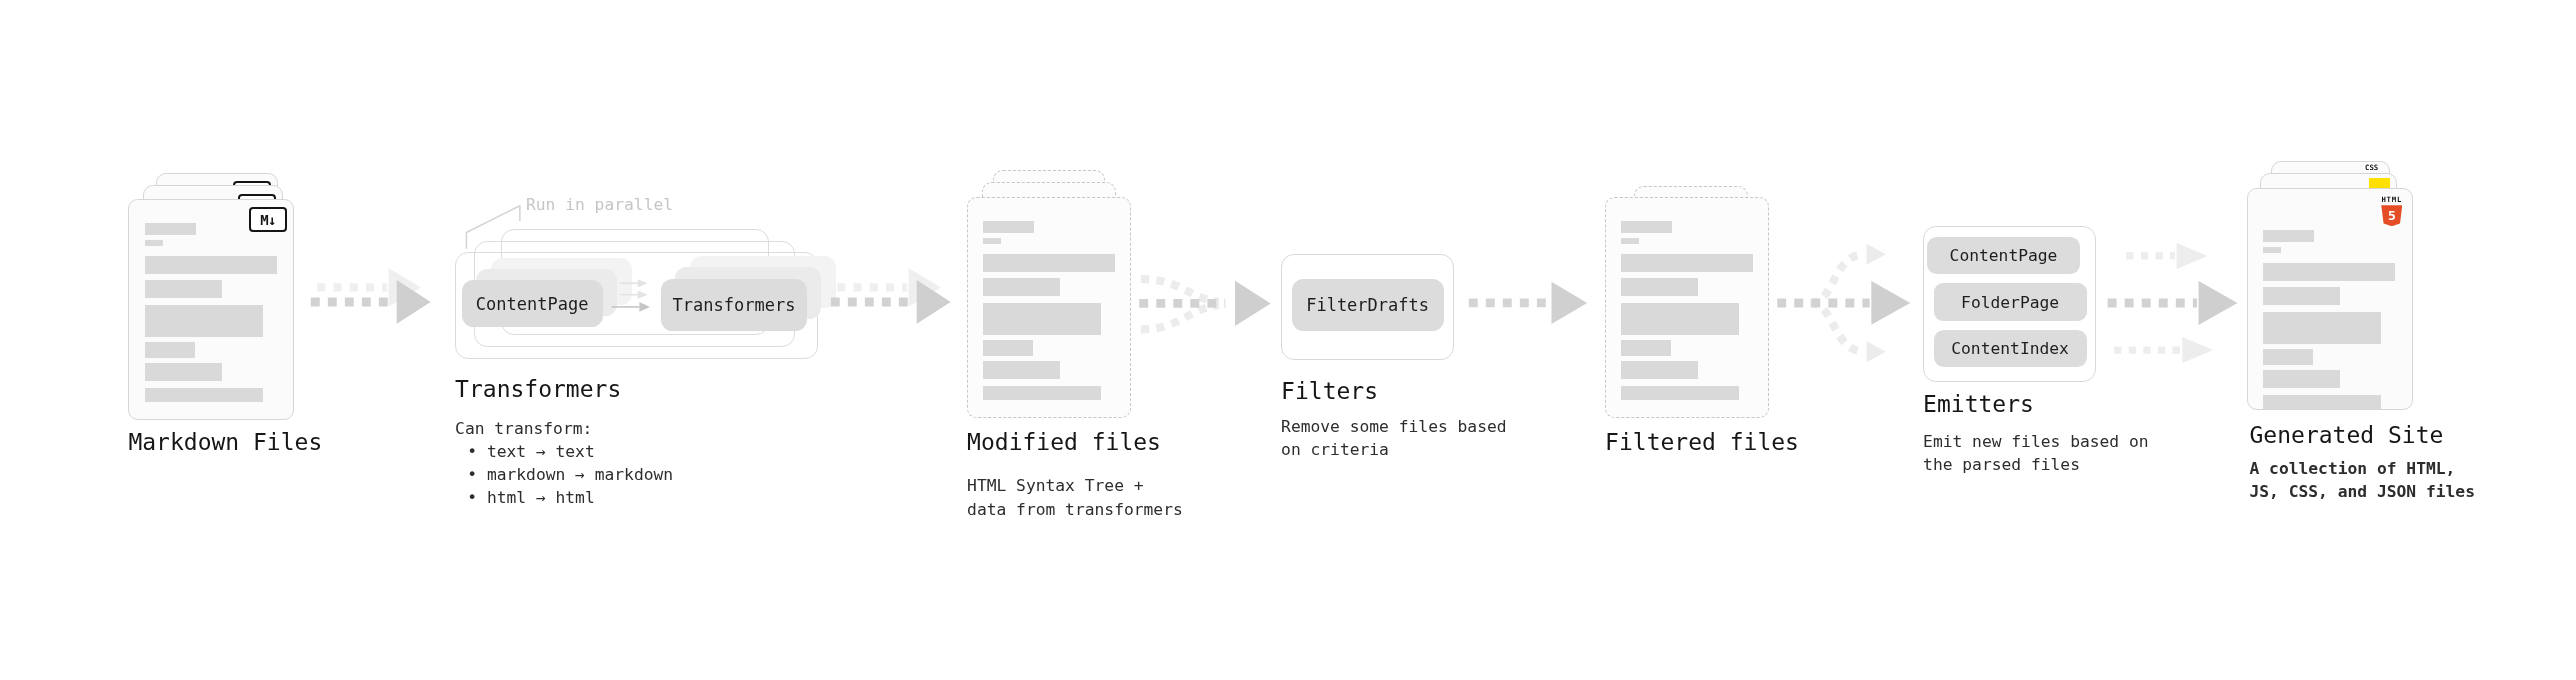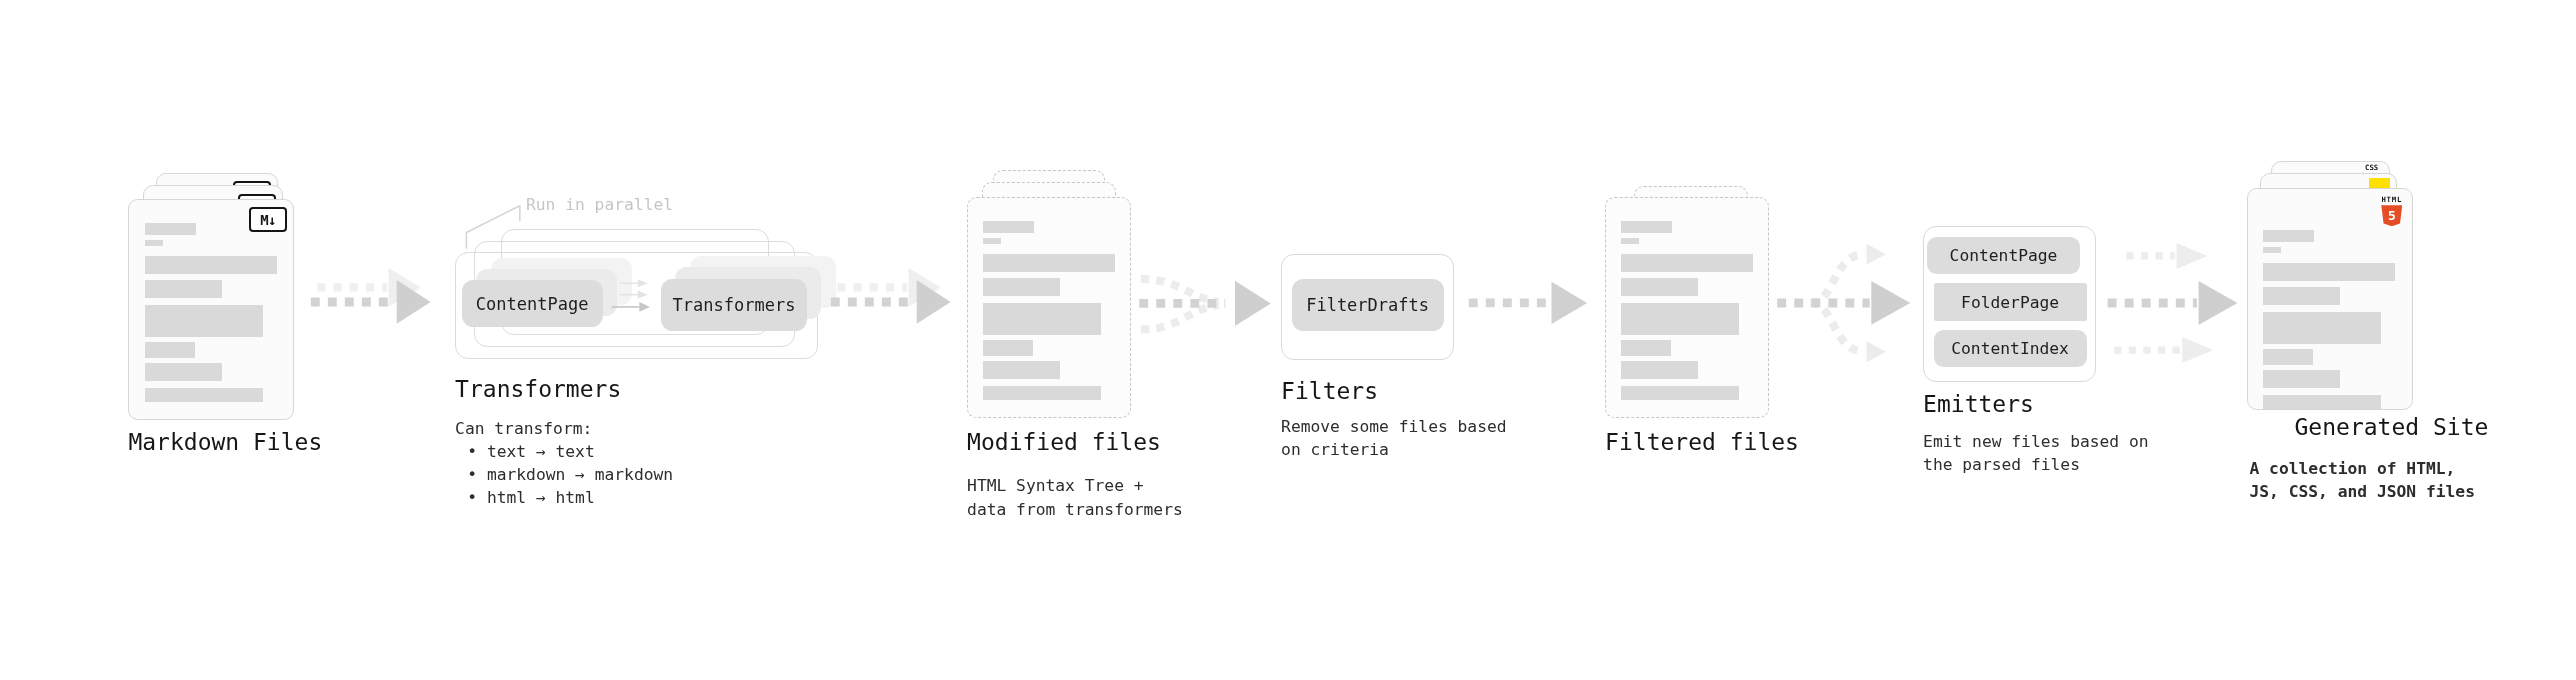--- a/index.html
+++ b/index.html
@@ -206,21 +206,21 @@
     <polygon points="114,2 114,28 138,15" fill="#ececec"></polygon>
     <path d="M 45,75 C 75,75 72,135 112,135" fill="none" stroke="#ececec" stroke-width="10" stroke-dasharray="10 9"></path>
     <polygon points="114,122 114,148 138,135" fill="#ececec"></polygon>
     <line x1="4" y1="75" x2="118" y2="75" stroke="#d2d2d2" stroke-width="11" stroke-dasharray="11 10"></line>
     <polygon points="120,48 120,102 168,75" fill="#cfcfcf"></polygon>
   </svg>
 
   <div class="grp" style="left:1919px;top:224px;width:203px;height:252px;">
     <div class="outline-box" style="left:4.1px;top:1.6px;width:173px;height:156px;border-color:#d9d9d9;"></div>
     <div class="chip" style="left:8px;top:13px;width:153px;height:37px;font-size:16.3px;border-radius:9.8px;">ContentPage</div>
-    <div class="chip" style="left:14.6px;top:59px;width:153px;height:38px;font-size:16.3px;border-radius:2px;">FolderPage</div>
+    <div class="chip" style="left:14.6px;top:59px;width:153px;height:38px;font-size:16.3px;border-radius:9px;">FolderPage</div>
     <div class="chip" style="left:14.6px;top:106px;width:153px;height:37px;font-size:16.3px;border-radius:9.8px;">ContentIndex</div>
     <div class="stage-title" style="left:4.1px;top:167px;">Emitters</div>
     <div class="stage-desc" style="left:4.1px;top:206px;">
       <div class="desc-line">Emit new files based on</div>
       <div class="desc-line">the parsed files</div>
     </div>
   </div>
 
   <svg style="left:2106px;top:238px;" width="138" height="130" viewBox="0 0 170 160">
     <g stroke="#ededed" fill="#ededed">
@@ -256,21 +256,21 @@
         <div class="bar b1"></div>
           <div class="bar b2"></div>
           <div class="bar b3"></div>
           <div class="bar b4"></div>
         <div class="bar b5"></div>
           <div class="bar b6"></div>
           <div class="bar b7"></div>
           <div class="bar b8"></div>
       </div>
     </div>
-    <div class="stage-title" style="left:6.5px;top:255px;margin-left:45px;">Generated Site</div>
+    <div class="stage-title" style="left:6.5px;top:263px;">Generated Site</div>
     <div class="stage-desc" style="left:6.5px;top:298px;font-weight:bold;">
       <div class="desc-line">A collection of HTML,</div>
       <div class="desc-line">JS, CSS, and JSON files</div>
     </div>
   </div>
 
 </div>
 
 
 </body></html>

